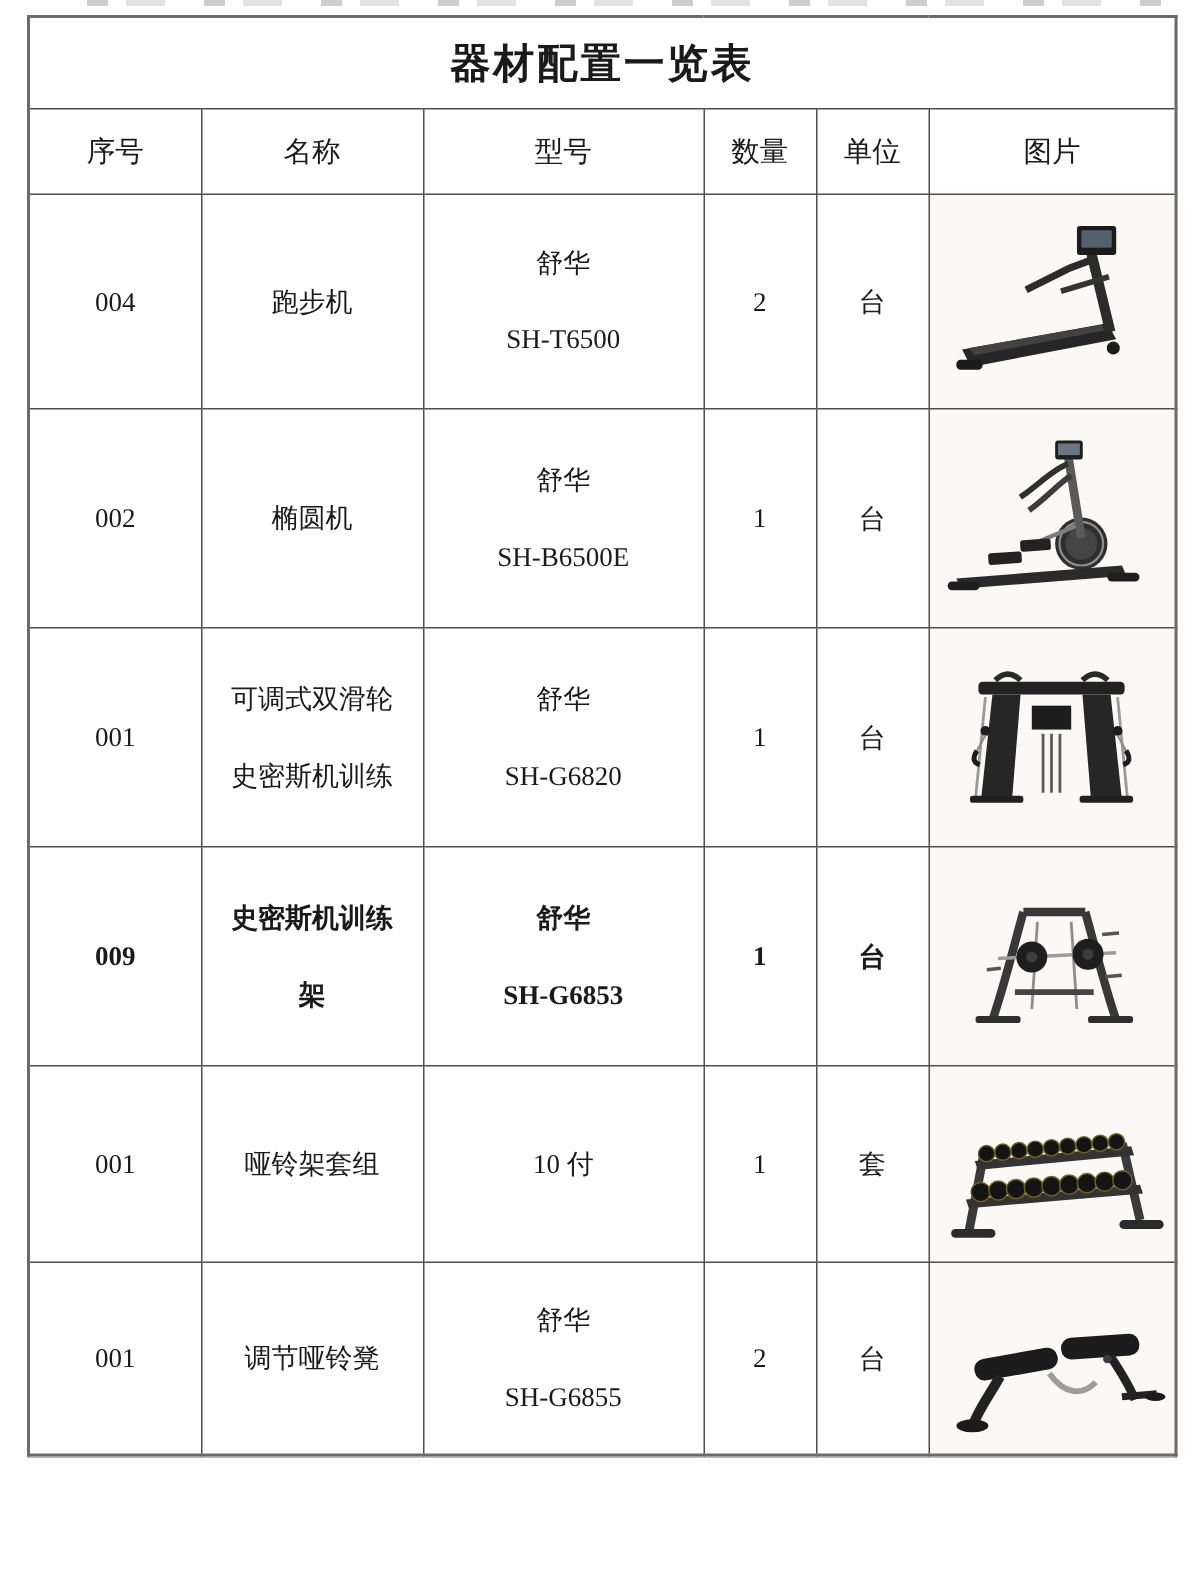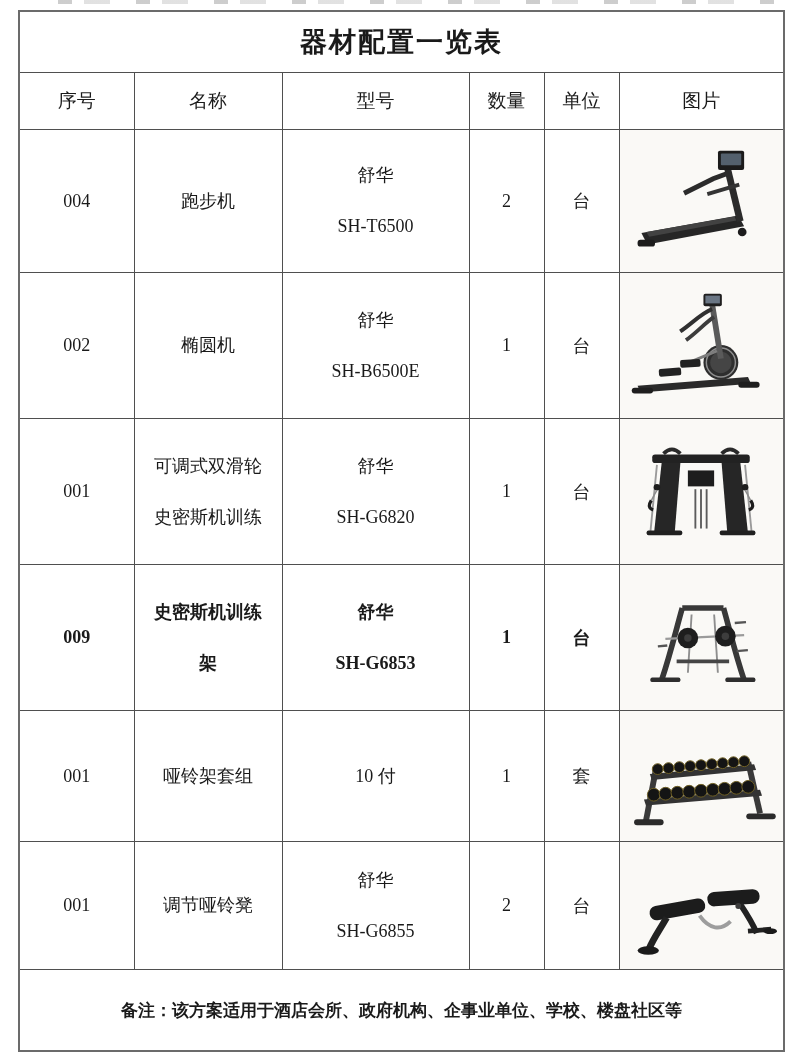--- a/index.html
+++ b/index.html
@@ -349,18 +349,15 @@
           <ellipse cx="25" cy="108" rx="11" ry="4.5" fill="#1a1a1a"></ellipse>
           <path d="M120 60 C128 72 133 80 137 90" stroke="#222222" stroke-width="6" fill="none"></path>
           <path d="M128 88 L152 86" stroke="#222222" stroke-width="5" fill="none"></path>
           <ellipse cx="151" cy="88" rx="7" ry="3" fill="#1a1a1a"></ellipse>
           <circle cx="118" cy="62" r="3" fill="#3c3c3c"></circle>
         </svg>
       </div>
           </td>
     </tr>
 
-    <tr class="footer-row">
-      <td colspan="6">备注：该方案适用于酒店会所、政府机构、企事业单位、学校、楼盘社区等</td>
-    </tr>
   </tbody>
     </table>
 </div>
 
 </body></html>

